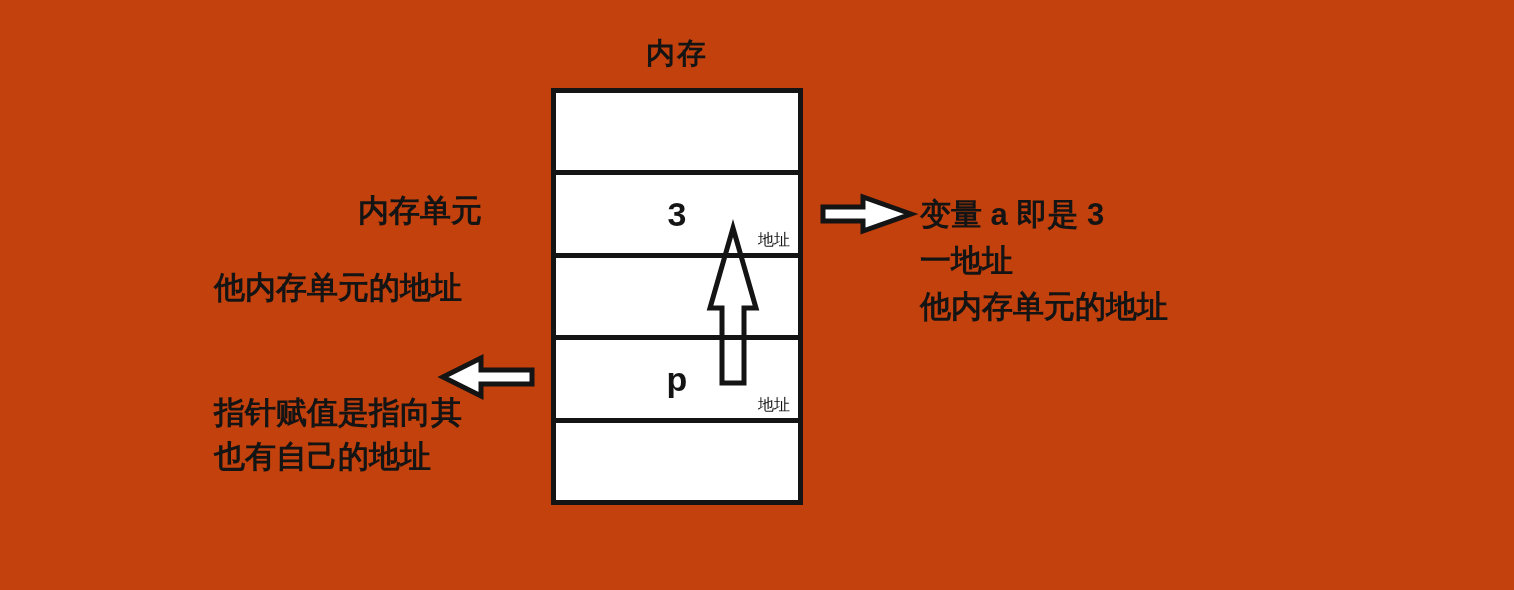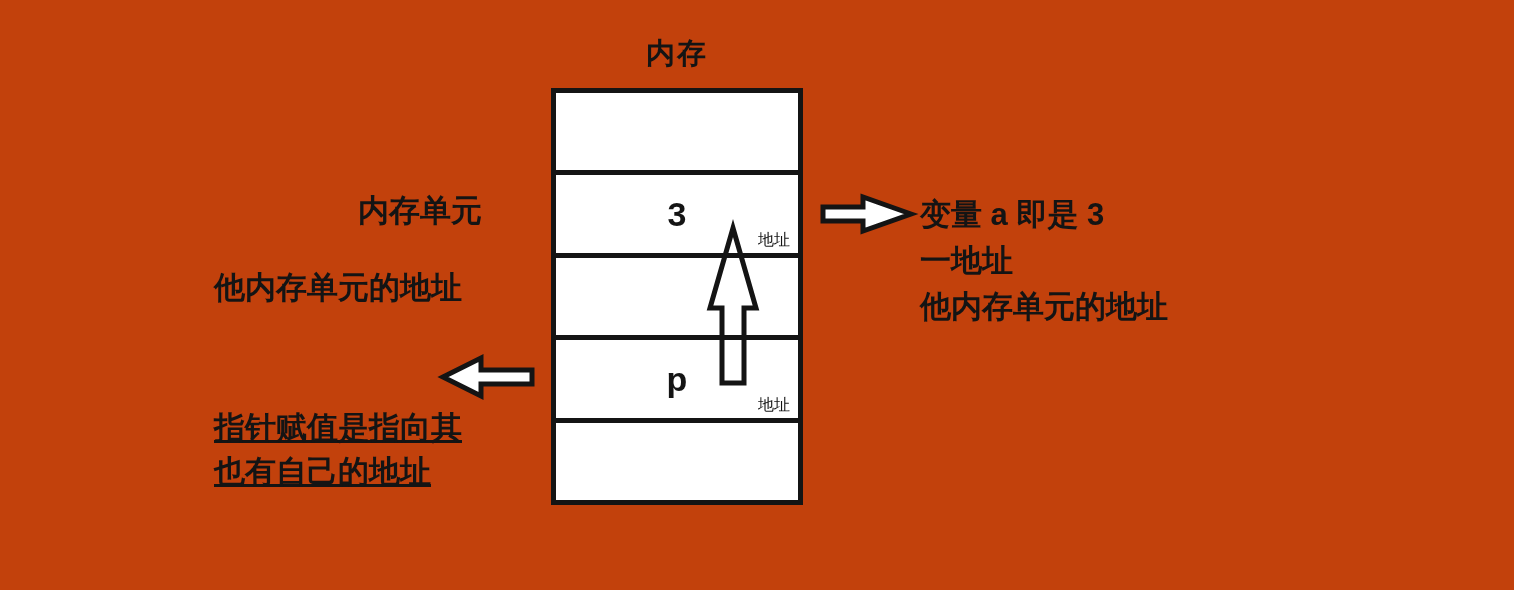--- a/index.html
+++ b/index.html
@@ -130,21 +130,21 @@
   </svg>
 
   <svg class="arrow-svg" style="left:820px; top:194px;" width="94" height="40" viewBox="0 0 94 40">
     <polygon points="91,20 43,3 43,13 3,13 3,27 43,27 43,37" fill="#ffffff" stroke="#141414" stroke-width="5" stroke-linejoin="miter"></polygon>
   </svg>
 
   <div class="note" style="left:214px; top:266px;">
     <div class="note-line">他内存单元的地址</div>
   </div>
 
-  <div class="note" style="left:214px; top:406px;text-decoration:underline;">
+  <div class="note" style="left:214px; top:391px;">
     <div class="note-line">指针赋值是指向其</div>
     <div class="note-line">也有自己的地址</div>
   </div>
 
   <div class="note note-right" style="left:920px; top:192px;">
     <div class="note-line">变量 a 即是 3</div>
     <div class="note-line">一地址</div>
     <div class="note-line">他内存单元的地址</div>
   </div>
 

